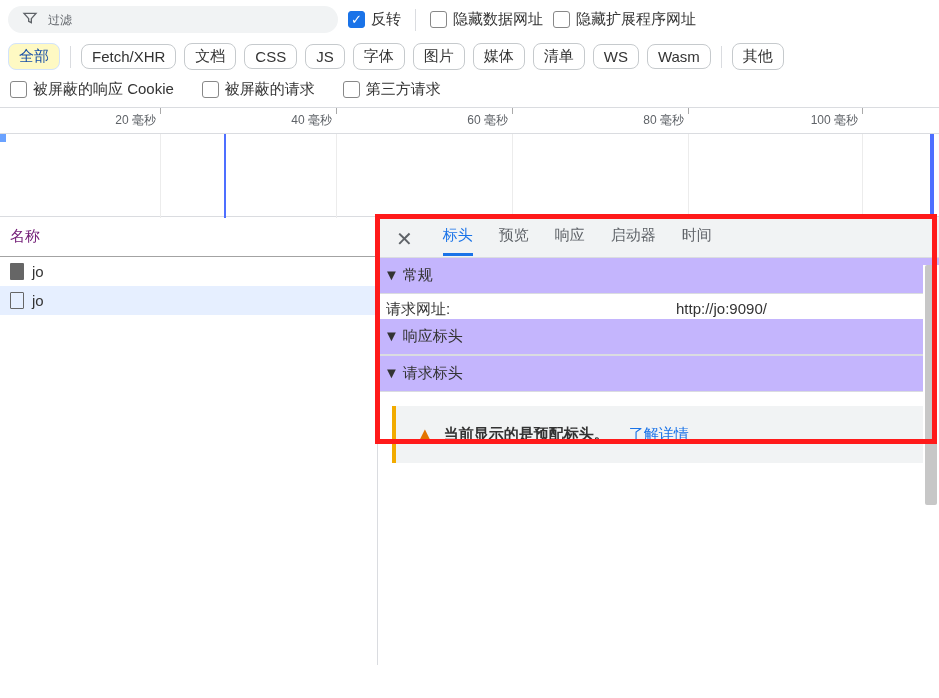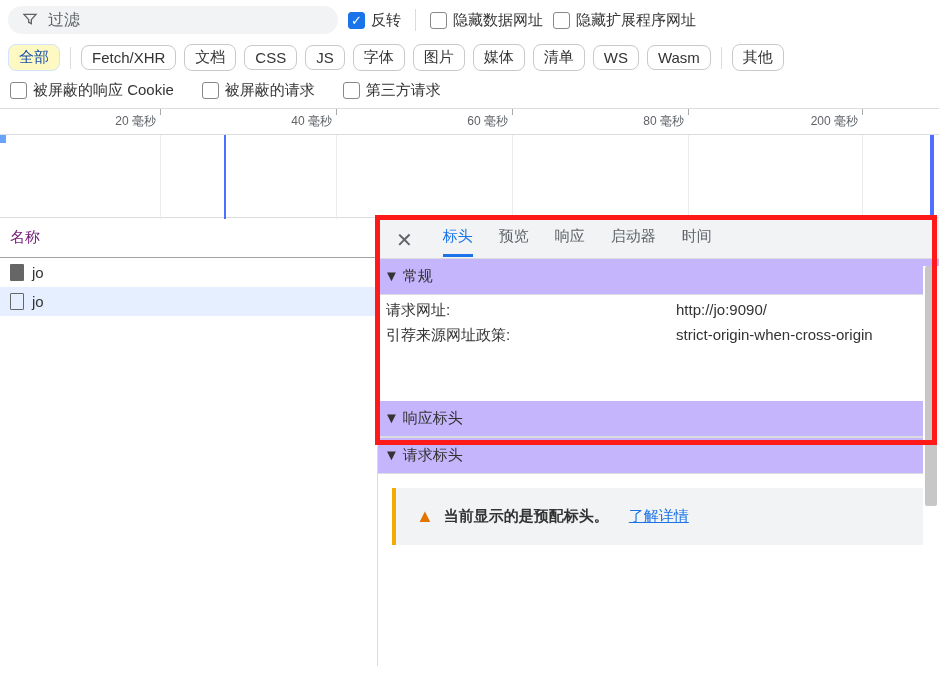--- a/index.html
+++ b/index.html
@@ -26,21 +26,21 @@
     background: #f1f3f4;
     border-radius: 16px;
     padding: 4px 14px;
     width: 330px;
     color: #5f6368;
   }
   .filter-box input {
     border: none;
     background: transparent;
     outline: none;
-    font-size: 16px;
+    font-size: 12px;
     color: #5f6368;
     width: 100%;
   }
   .filter-box input::placeholder { color: #5f6368; }
   .chk {
     display: inline-flex;
     align-items: center;
     gap: 6px;
     cursor: pointer;
   }
@@ -368,21 +368,21 @@
     <div class="tick" style="left:512px">
         <div class="tick-line"></div>
         <div class="tick-label">60 毫秒</div>
       </div>
     <div class="tick" style="left:688px">
         <div class="tick-line"></div>
         <div class="tick-label">80 毫秒</div>
       </div>
     <div class="tick" style="left:862px">
         <div class="tick-line"></div>
-        <div class="tick-label">200 毫秒</div>
+        <div class="tick-label">100 毫秒</div>
       </div>
   </div>
   <div class="timeline-body">
     <div class="grid" style="left:160px"></div>
     <div class="grid" style="left:336px"></div>
     <div class="grid" style="left:512px"></div>
     <div class="grid" style="left:688px"></div>
     <div class="grid" style="left:862px"></div>
     <div class="marker-a"></div>
     <div class="marker-b"></div>
@@ -415,24 +415,20 @@
       <span class="dtab">时间</span>
     </div>
 
     <div class="section-header">
       <span class="tri">▼</span><span>常规</span>
     </div>
     <div class="kv">
       <div class="k">请求网址:</div>
       <div class="v">http://jo:9090/</div>
     </div>
-    <div class="kv" style="padding-bottom:56px">
-      <div class="k">引荐来源网址政策:</div>
-      <div class="v">strict-origin-when-cross-origin</div>
-    </div>
 
     <div class="section-header">
       <span class="tri">▼</span><span>响应标头</span>
     </div>
     <div class="section-header" style="border-top:1px solid #dadce0">
       <span class="tri">▼</span><span>请求标头</span>
     </div>
 
     <div class="warning-box">
       <span class="warn-icon">▲</span>

